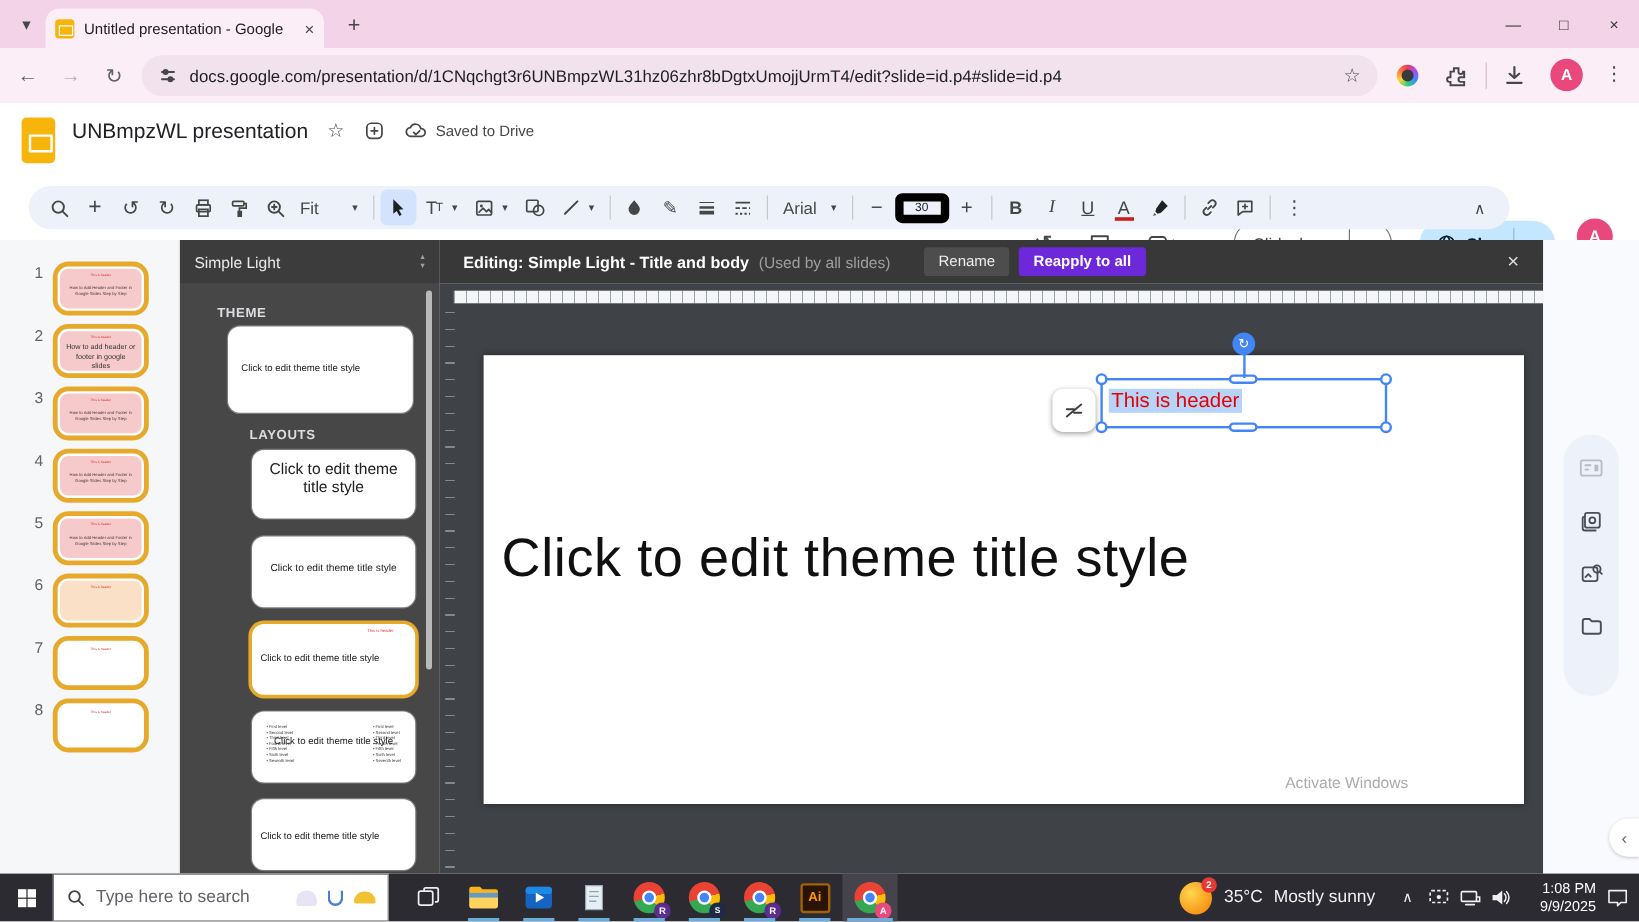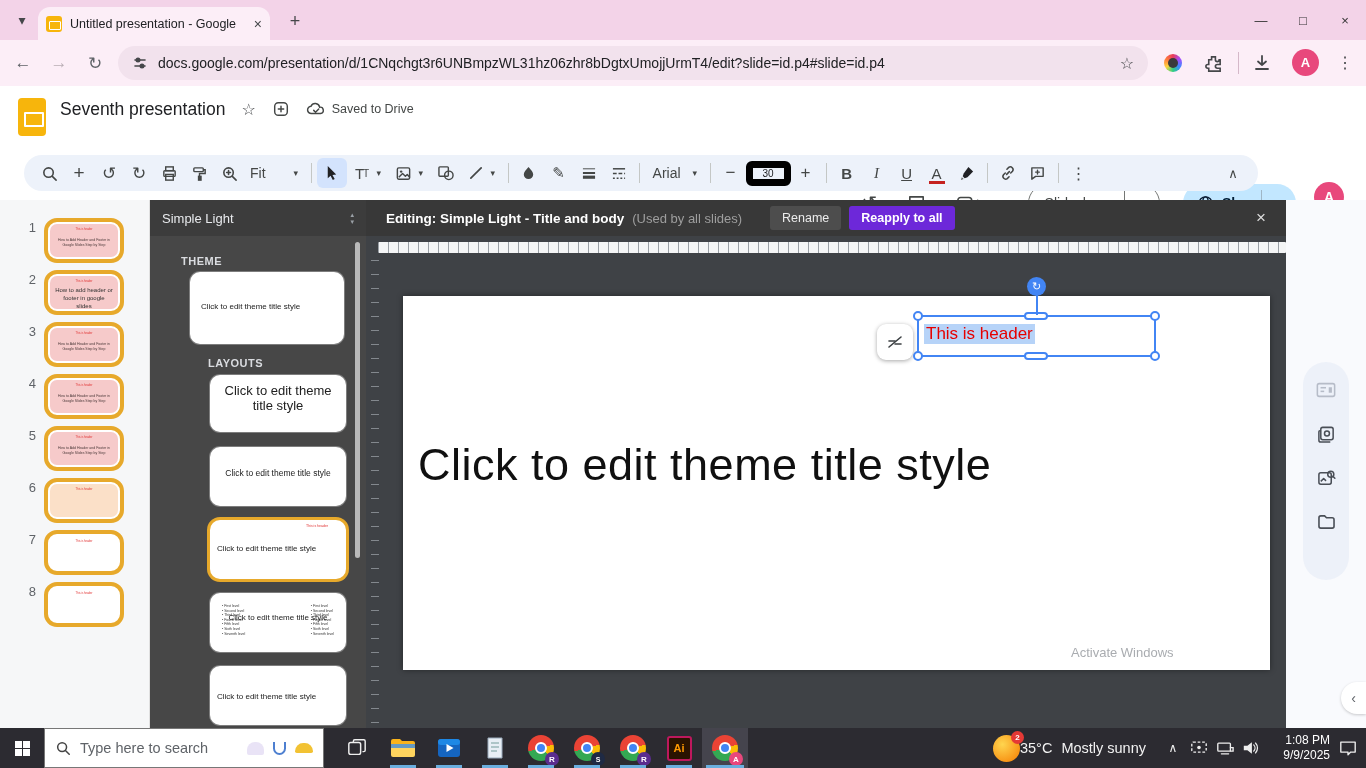--- a/index.html
+++ b/index.html
@@ -175,21 +175,21 @@
         <path d="M10 3v9M6 8.5L10 12l4-3.5" stroke-linecap="round" stroke-linejoin="round"></path>
         <path d="M4 16h12" stroke-linecap="round"></path>
       </svg>
     <div class="abs ctr avatar" style="left:1292px;top:9px;width:27px;height:27px;font-size:13px">A</div>
     <div class="abs ctr glyphbtn" style="left:1332px;top:9px;width:26px;height:26px;font-size:16px">⋮</div>
   </div>
 
   <div class="abs appheader">
     <div class="slogo"></div>
     <div class="abs flex" style="left:60px;top:10px;height:26px;gap:16px">
-      <span class="doc-title">Seventh presentation</span>
+      <span class="doc-title">UNBmpzWL presentation</span>
       <span class="glyphbtn" style="font-size:16px">☆</span>
       <svg width="18" height="18" viewBox="0 0 20 20" fill="none" stroke="#444746" stroke-width="1.6">
           <rect x="3" y="3" width="14" height="14" rx="4"></rect>
           <path d="M10 7v6M7 10h6" stroke-linecap="round"></path>
         </svg>
       <span class="flex" style="gap:6px">
         <svg width="20" height="16" viewBox="0 0 22 16" fill="none" stroke="#444746" stroke-width="1.6">
             <path d="M6 13a4 4 0 01-.5-8A5 5 0 0115 6a3.5 3.5 0 011 7H6z"></path>
             <path d="M8.5 9.5l2 2 3.5-3.5" stroke-linecap="round" stroke-linejoin="round"></path>
           </svg>
@@ -604,36 +604,36 @@
       <span class="ul"></span>
     </div>
     <div class="tb-app ctr">
       <span class="chrome">
           <span class="cc"></span>
         </span>
       <span class="badge" style="background:#5b2d8f">R</span>
       <span class="ul"></span>
     </div>
     <div class="tb-app ctr">
-      <span class="ctr" style="width:25px;height:25px;background:#2a1300;border:2px solid #be185d;border-radius:3px;color:#ff9a00;font-weight:bold;font-size:11px">Ai</span>
+      <span class="ctr" style="width:25px;height:25px;background:#2a1300;border:2px solid #a16207;border-radius:3px;color:#ff9a00;font-weight:bold;font-size:11px">Ai</span>
       <span class="ul"></span>
     </div>
     <div class="tb-app ctr tb-active">
       <span class="chrome">
           <span class="cc"></span>
         </span>
       <span class="badge" style="background:#e8487c">A</span>
       <span class="ul" style="left:4px;width:38px"></span>
     </div>
 
     <div class="tray">
       <span class="weath">
           <span class="wb">2</span>
         </span>
-      <span class="tray-txt" style="margin-left:0">35°C</span>
+      <span class="tray-txt" style="margin-left:10px">35°C</span>
       <span class="tray-txt" style="margin-left:9px">Mostly sunny</span>
       <span class="tray-ico ctr" style="margin-left:14px;font-size:12px">∧</span>
       <span class="tray-ico ctr">
           <svg width="18" height="16" viewBox="0 0 20 17" fill="none" stroke="#eee" stroke-width="1.5">
             <rect x="2" y="2" width="16" height="11" rx="1.5" stroke-dasharray="3 2"></rect>
             <circle cx="10" cy="8" r="2" fill="#eee" stroke="none"></circle>
           </svg>
         </span>
       <span class="tray-ico ctr">
           <svg width="18" height="16" viewBox="0 0 20 17" fill="none" stroke="#eee" stroke-width="1.5">

